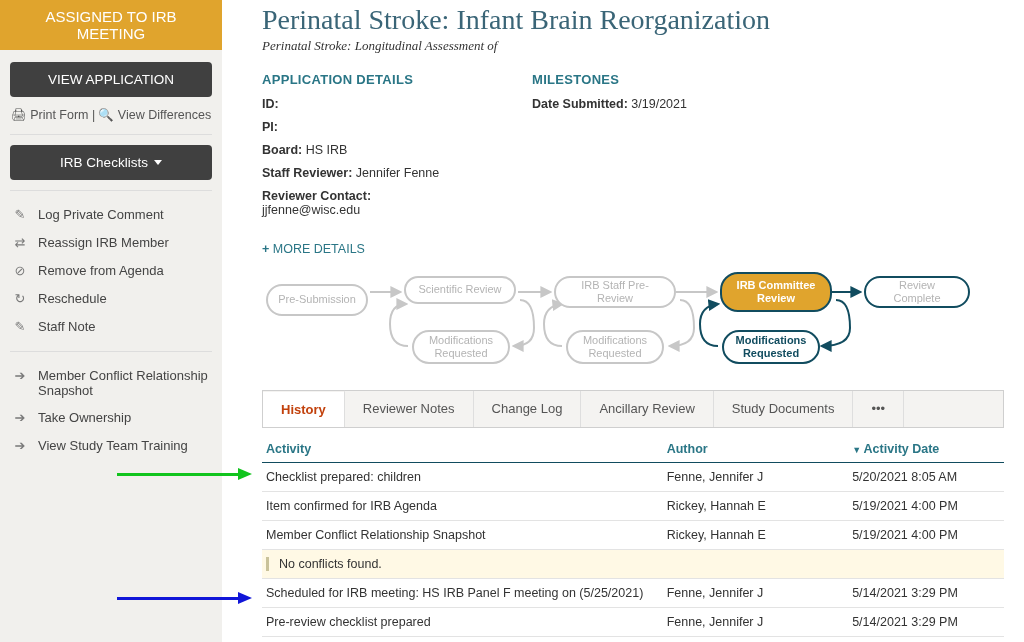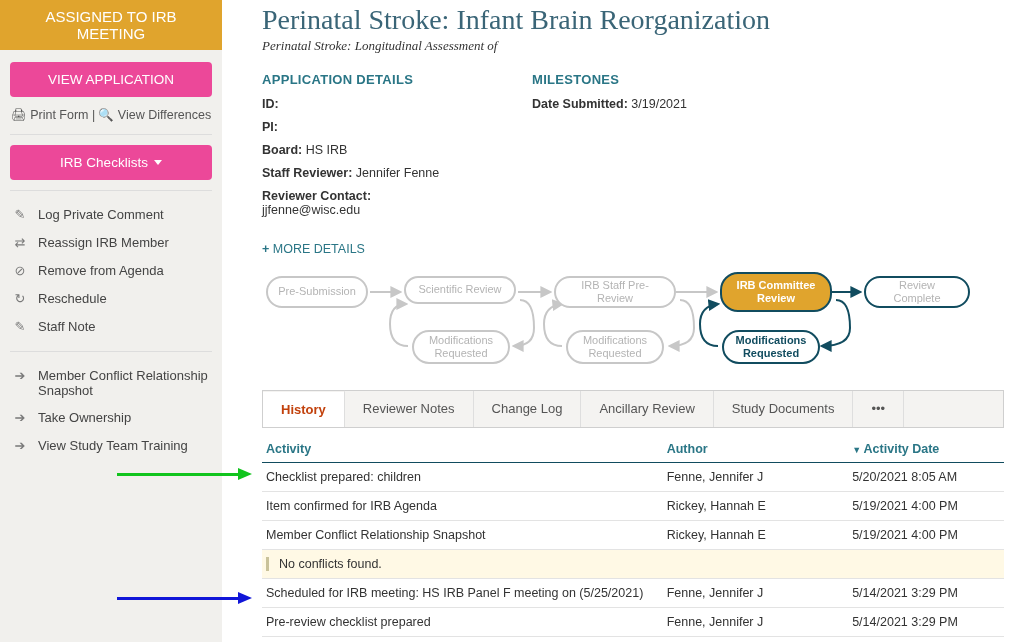--- a/index.html
+++ b/index.html
@@ -27,21 +27,21 @@
     color: #fff;
     text-align: center;
     font-weight: 400;
     font-size: 15px;
     padding: 8px 20px;
     margin: 0 -10px 12px -10px;
   }
   .btn-primary {
     display: block;
     width: 100%;
-    background: #ec4899;
+    background: #404040;
     color: #fff;
     text-align: center;
     padding: 10px 6px;
     border-radius: 4px;
     font-size: 13.5px;
     font-weight: 400;
     border: none;
     cursor: pointer;
     margin-bottom: 10px;
   }
@@ -322,21 +322,21 @@
         <line x1="256" y1="24" x2="288" y2="24" stroke="#c7c7c7" stroke-width="2" marker-end="url(#ahG)"></line>
         <line x1="414" y1="24" x2="454" y2="24" stroke="#c7c7c7" stroke-width="2" marker-end="url(#ahG)"></line>
         <line x1="570" y1="24" x2="598" y2="24" stroke="#114c5f" stroke-width="2" marker-end="url(#ahT)"></line>
         <path d="M258 32 Q272 32 272 60 Q272 78 252 78" fill="none" stroke="#c7c7c7" stroke-width="2" marker-end="url(#ahG)"></path>
         <path d="M146 78 Q128 78 128 56 Q128 36 144 36" fill="none" stroke="#c7c7c7" stroke-width="2" marker-end="url(#ahG)"></path>
         <path d="M418 32 Q432 32 432 60 Q432 78 408 78" fill="none" stroke="#c7c7c7" stroke-width="2" marker-end="url(#ahG)"></path>
         <path d="M300 78 Q282 78 282 56 Q282 38 300 36" fill="none" stroke="#c7c7c7" stroke-width="2" marker-end="url(#ahG)"></path>
         <path d="M574 32 Q588 32 588 60 Q588 78 560 78" fill="none" stroke="#114c5f" stroke-width="2" marker-end="url(#ahT)"></path>
         <path d="M456 78 Q438 78 438 56 Q438 38 456 36" fill="none" stroke="#114c5f" stroke-width="2" marker-end="url(#ahT)"></path>
       </svg>
-      <div class="wf-node" style="left:4px;  top:8px;  width:102px; height:32px;">Pre-Submission</div>
+      <div class="wf-node" style="left:4px;  top:16px;  width:102px; height:32px;">Pre-Submission</div>
       <div class="wf-node" style="left:142px;top:8px;  width:112px; height:28px;text-align:right;">Scientific Review</div>
       <div class="wf-node" style="left:292px;top:8px;  width:122px; height:32px;">IRB Staff Pre-Review</div>
       <div class="wf-node wf-active" style="left:458px;top:4px;  width:112px; height:40px;">IRB Committee Review</div>
       <div class="wf-node wf-outline-gray" style="left:602px;top:8px; width:106px; height:32px;">Review Complete</div>
       <div class="wf-node" style="left:150px;top:62px; width:98px; height:34px;">Modifications Requested</div>
       <div class="wf-node" style="left:304px;top:62px; width:98px; height:34px;">Modifications Requested</div>
       <div class="wf-node wf-outline" style="left:460px;top:62px; width:98px; height:34px;">Modifications Requested</div>
     </div>
 
     

